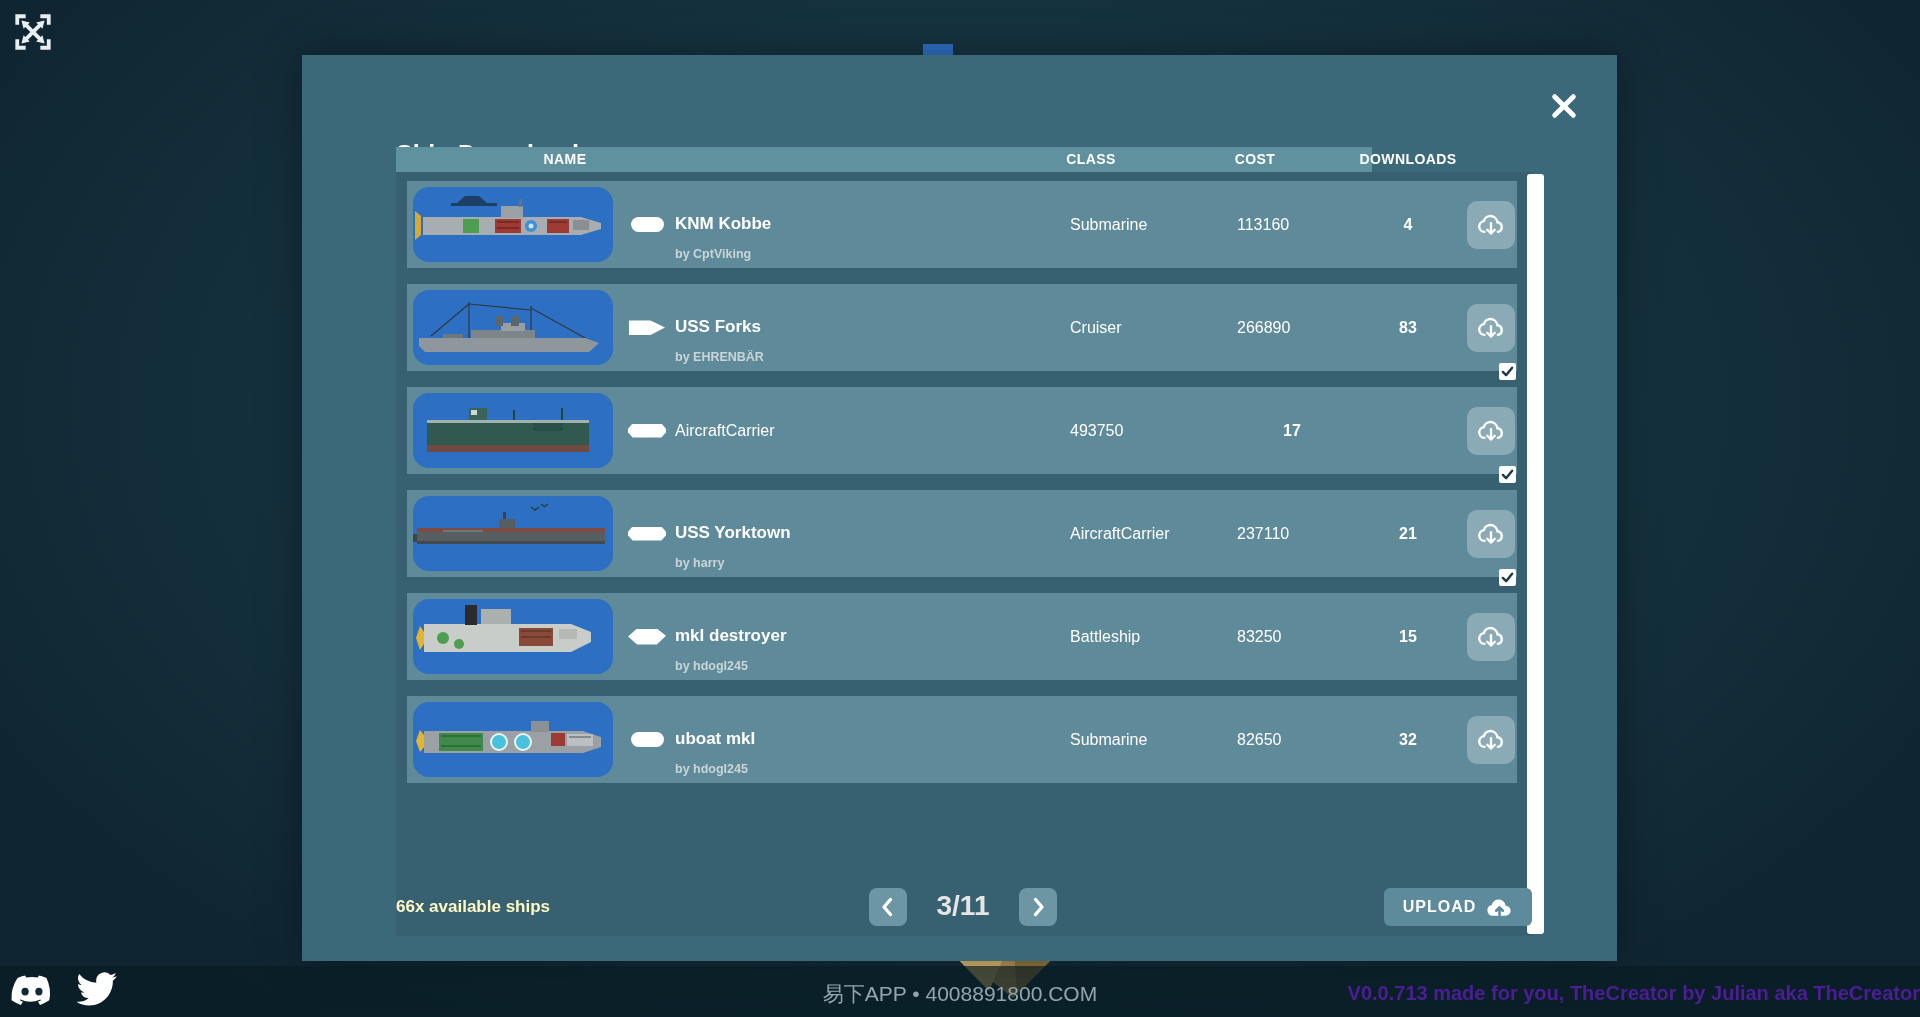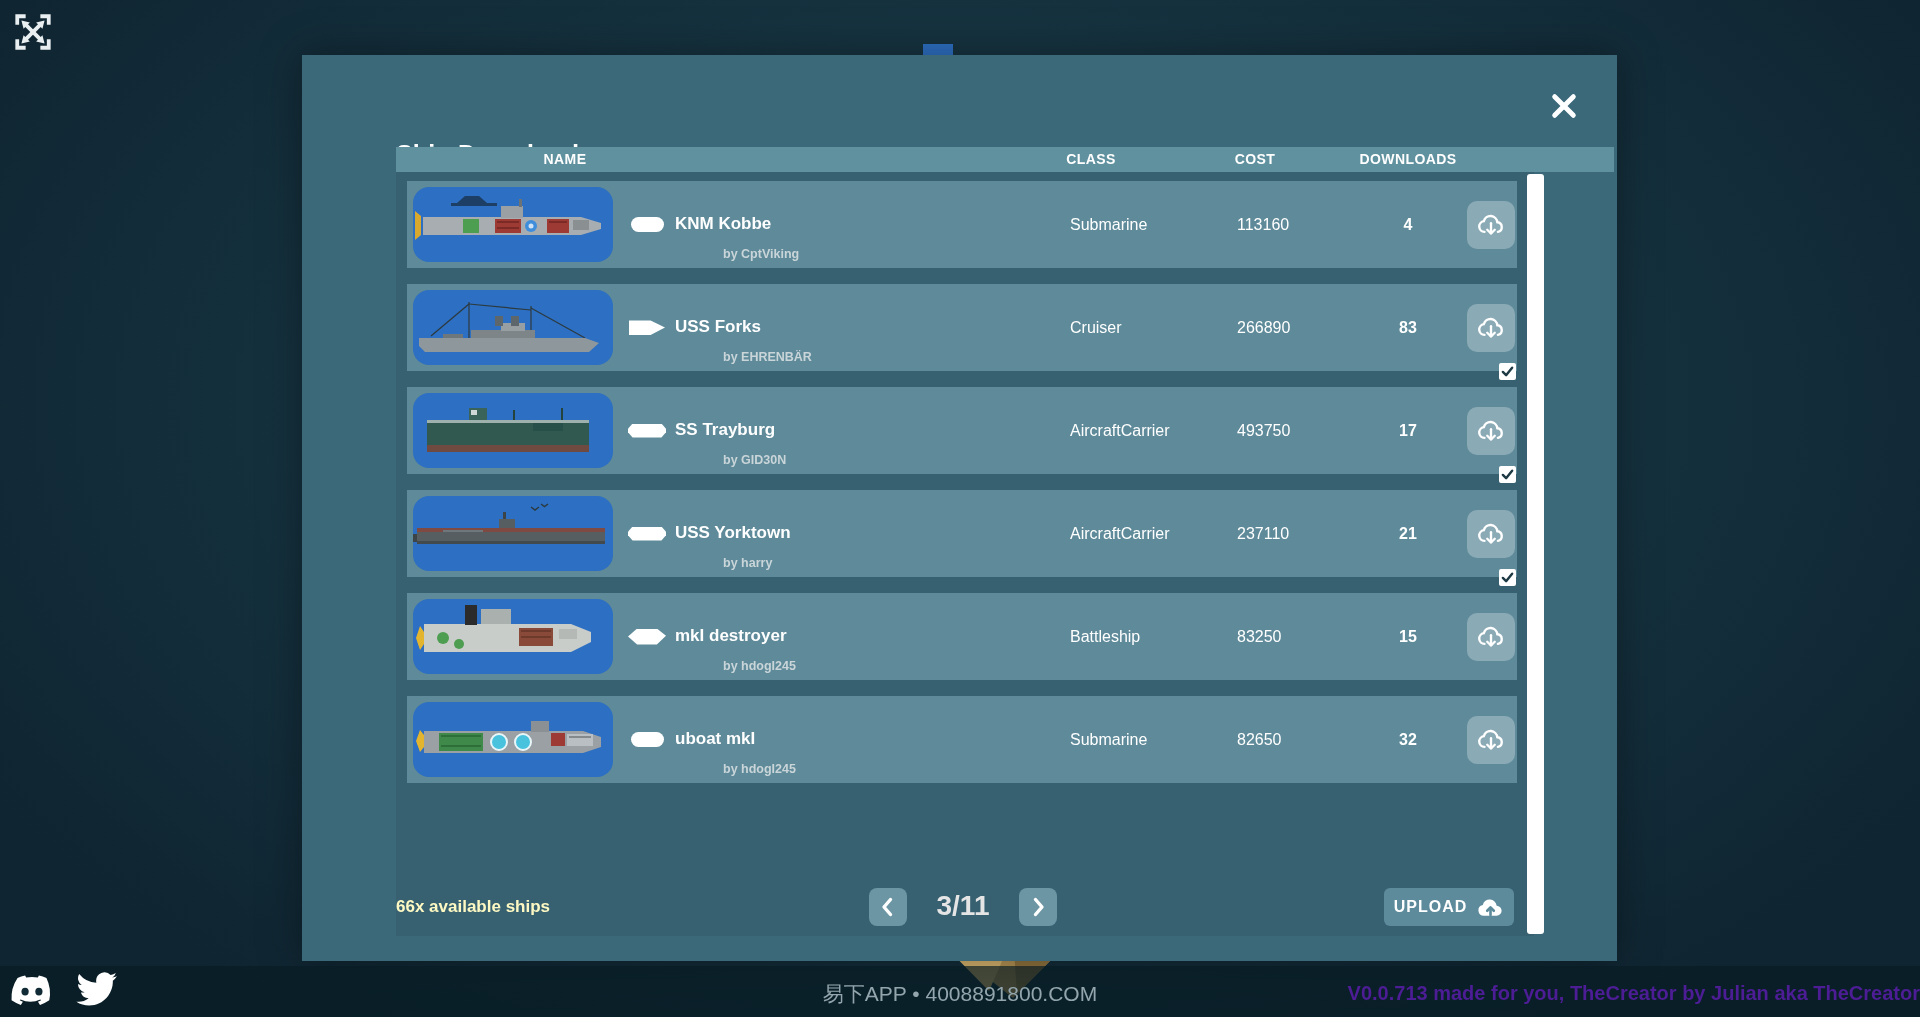--- a/index.html
+++ b/index.html
@@ -12,54 +12,54 @@
   .fsicon{position:absolute;left:12px;top:11px;width:42px;height:42px;}
   
   .blue-notch{position:absolute;left:923px;top:44px;width:30px;height:14px;background:var(--thumb-blue);}
   .gold-shape{position:absolute;left:905px;top:936px;width:200px;height:70px;}
   
   .modal{position:absolute;left:302px;top:55px;width:1315px;height:906px;background:var(--modal-bg);
          box-shadow:0 0 40px rgba(0,0,0,.35);}
   .modal-title{position:absolute;left:94px;top:85px;font-size:25px;font-weight:bold;color:#fff;letter-spacing:.2px;}
   .close-btn{position:absolute;right:36px;top:36px;width:34px;height:32px;background:none;border:none;cursor:pointer;padding:0;}
   
-  .tableheader{position:absolute;left:94px;top:92px;width:1218px;height:25px;background:var(--header-bg);}
+  .tableheader{position:absolute;left:94px;top:92px;width:976px;height:25px;background:var(--header-bg);}
   .tableheader span{position:absolute;top:4px;transform:translateX(-50%);color:#fff;font-weight:bold;
                     font-size:14px;letter-spacing:.4px;}
   .viewport{position:absolute;left:94px;top:117px;width:1138px;height:764px;background:rgba(0,0,0,0.07);}
   .shiplist{position:absolute;left:11px;top:9px;width:1110px;}
   .row{position:relative;width:1110px;height:87px;background:var(--row-bg);margin-bottom:16px;
        display:grid;grid-template-columns:212px 56px 395px 167px 110px 122px 48px;align-items:center;}
   .thumb{width:200px;height:75px;margin-left:6px;background:var(--thumb-blue);border-radius:16px;overflow:hidden;}
   .thumb svg{display:block;width:200px;height:75px;}
   .silwrap{display:flex;justify-content:center;align-items:center;}
   .sil{display:block;background:#fff;}
   .sil-submarine{width:33px;height:15px;border-radius:9px;}
   .sil-cruiser{width:36px;height:15px;clip-path:polygon(0 4%,60% 4%,100% 50%,60% 100%,0 100%);}
   .sil-carrier{width:38px;height:14px;clip-path:polygon(12% 0,88% 0,100% 38%,100% 62%,88% 100%,12% 100%,0 62%,0 38%);}
   .sil-battleship{width:38px;height:16px;clip-path:polygon(0 50%,24% 0,76% 0,100% 46%,76% 100%,24% 100%);}
   .namecol{position:relative;height:100%;}
   .shipname{position:absolute;left:0;top:33px;font-size:17px;font-weight:bold;color:#fff;}
-  .author{position:absolute;left:0;bottom:7px;font-size:12.5px;font-weight:bold;color:var(--muted-text);margin-left:48px;}
+  .author{position:absolute;left:0;bottom:7px;font-size:12.5px;font-weight:bold;color:var(--muted-text);}
   .cellclass,.cellcost{font-size:16px;font-weight:normal;color:#fff;}
   .celldl{font-size:16px;font-weight:bold;color:#fff;text-align:center;}
   .dlbtnwrap{position:absolute;right:2px;top:50%;transform:translateY(-50%);}
   .dlbtn{width:48px;height:48px;border:none;border-radius:10px;background:rgba(255,255,255,0.28);
          cursor:pointer;display:flex;align-items:center;justify-content:center;padding:0;}
   .chk{position:absolute;right:1px;bottom:-9px;width:17px;height:17px;background:#fff;border-radius:2px;
        display:flex;align-items:center;justify-content:center;cursor:pointer;z-index:3;}
   .scrollbar{position:absolute;left:1131px;top:2px;width:17px;height:760px;background:#fff;border-radius:3px;cursor:pointer;}
   
   .available{position:absolute;left:94px;top:842px;font-size:17px;font-weight:bold;color:#fef9c3;}
   .pagebtn{position:absolute;top:833px;width:38px;height:38px;border:none;border-radius:8px;
            background:var(--page-btn-bg);cursor:pointer;display:flex;align-items:center;justify-content:center;padding:0;}
   .pagebtn.prev{left:567px;}
   .pagebtn.next{left:717px;}
   .pagelabel{position:absolute;left:606px;top:835px;width:110px;text-align:center;font-size:28px;font-weight:bold;color:#e5e5e5;}
-  .uploadbtn{position:absolute;left:1082px;top:833px;width:130px;height:38px;border:none;border-radius:6px;
+  .uploadbtn{position:absolute;left:1082px;top:833px;width:148px;height:38px;border:none;border-radius:6px;
              background:var(--upload-bg);cursor:pointer;display:flex;align-items:center;justify-content:center;
              gap:10px;color:#fff;font-family:"Liberation Sans",sans-serif;font-size:16px;font-weight:bold;letter-spacing:1px;}
   
   .statusbar{position:absolute;left:0;bottom:0;width:1920px;height:51px;background:rgba(8,28,36,0.68);z-index:5;}
   .bar-center{position:absolute;left:50%;transform:translateX(-50%);top:14px;font-size:21px;color:var(--statusbar-text);white-space:nowrap;}
   .bar-version{position:absolute;right:0px;top:16px;font-size:20px;font-weight:bold;color:#4c1d95;white-space:nowrap;}
   .social{position:absolute;left:10px;top:6px;display:flex;gap:22px;align-items:center;}
   .social .sicon{cursor:pointer;display:block;}
 </style>
 </head>
@@ -210,24 +210,20 @@
               <rect x="56" y="15" width="18" height="12" fill="#3a645a"></rect>
               <rect x="58" y="17" width="6" height="5" fill="#cfd8d4"></rect>
               <rect x="100" y="17" width="2" height="10" fill="#24433c"></rect>
               <rect x="148" y="15" width="2" height="12" fill="#24433c"></rect>
               <rect x="120" y="30" width="30" height="8" fill="#28504a"></rect>
             </svg>
           </div>
     <div class="silwrap">
       <span class="sil sil-carrier"></span>
     </div>
-    <div class="namecol">
-      <div class="shipname">SS Trayburg</div>
-      <div class="author">by GID30N</div>
-    </div>
     <div class="cellclass">AircraftCarrier</div>
     <div class="cellcost">493750</div>
     <div class="celldl">17</div>
     <div></div>
     <div class="dlbtnwrap">
       <button class="dlbtn">
         <svg viewBox="0 0 24 24" width="30" height="30">
           <path d="M6.8 17.5a4.3 4.3 0 0 1-.55-8.55 5.5 5.5 0 0 1 10.8.85 3.9 3.9 0 0 1 .45 7.7" fill="none" stroke="#fff" stroke-width="1.9" stroke-linecap="round"></path>
           <line x1="12" y1="10.5" x2="12" y2="18.5" stroke="#fff" stroke-width="1.9" stroke-linecap="round"></line>
           <polyline points="9,15.8 12,18.8 15,15.8" fill="none" stroke="#fff" stroke-width="1.9" stroke-linecap="round" stroke-linejoin="round"></polyline>

